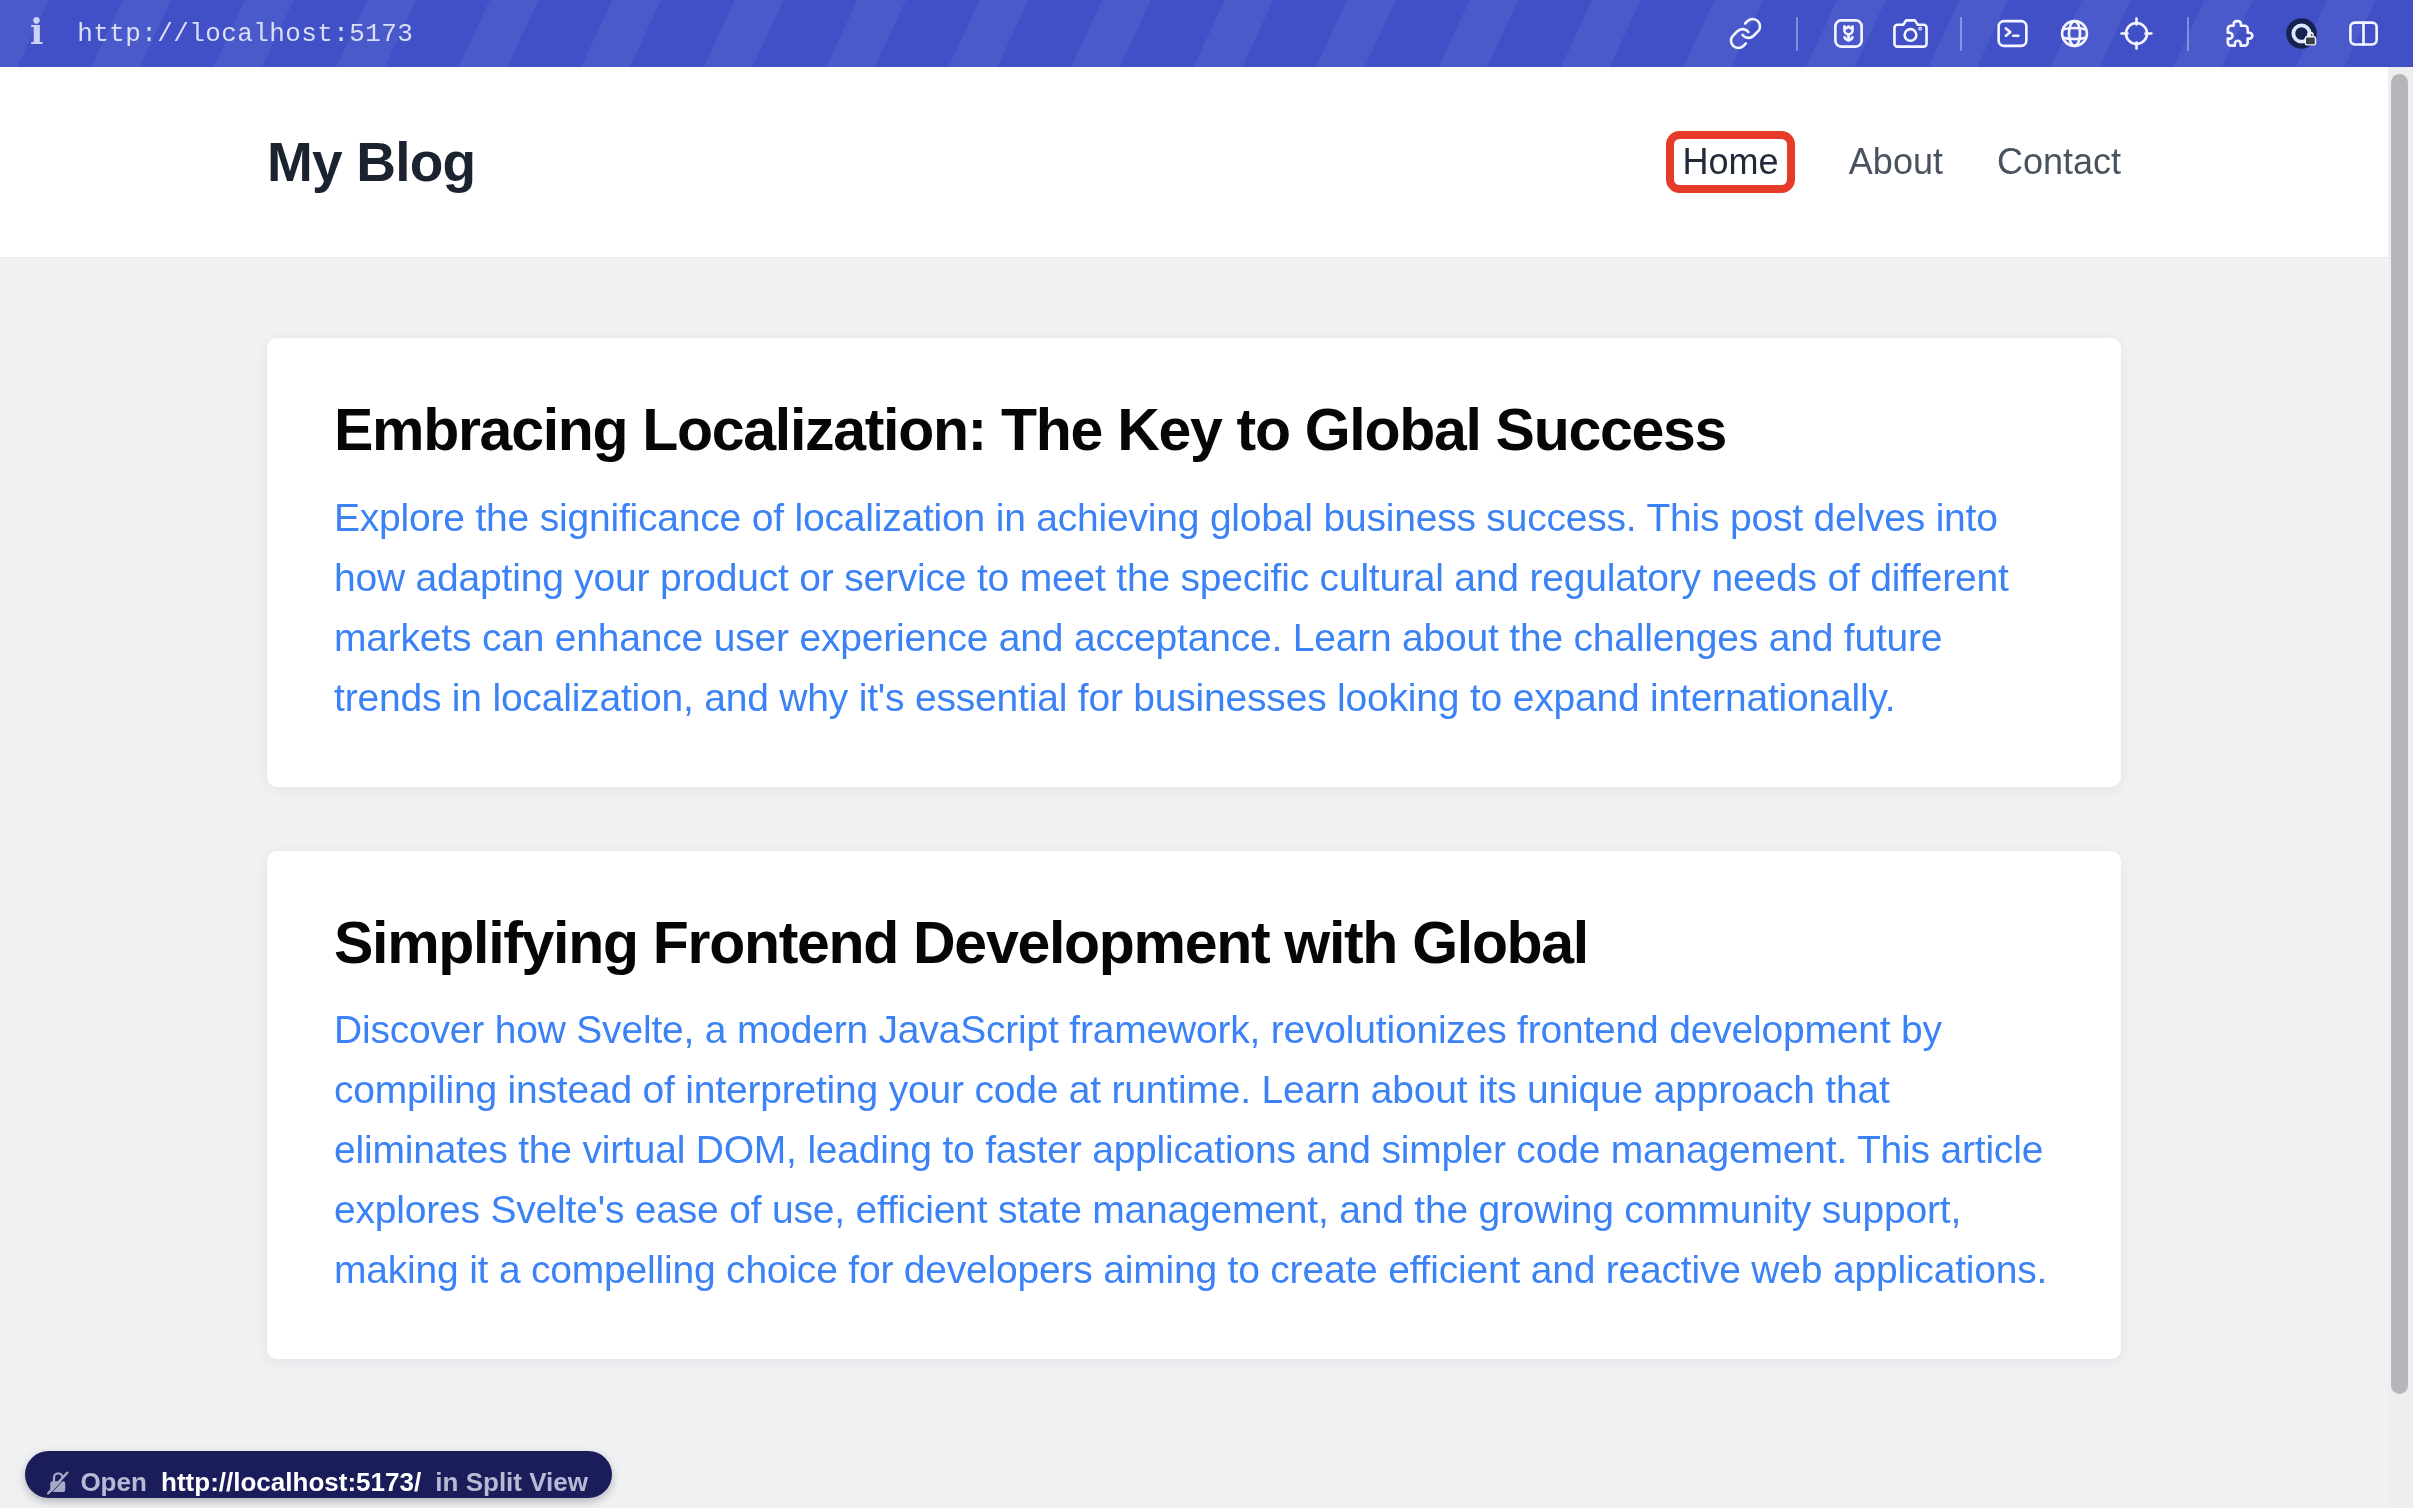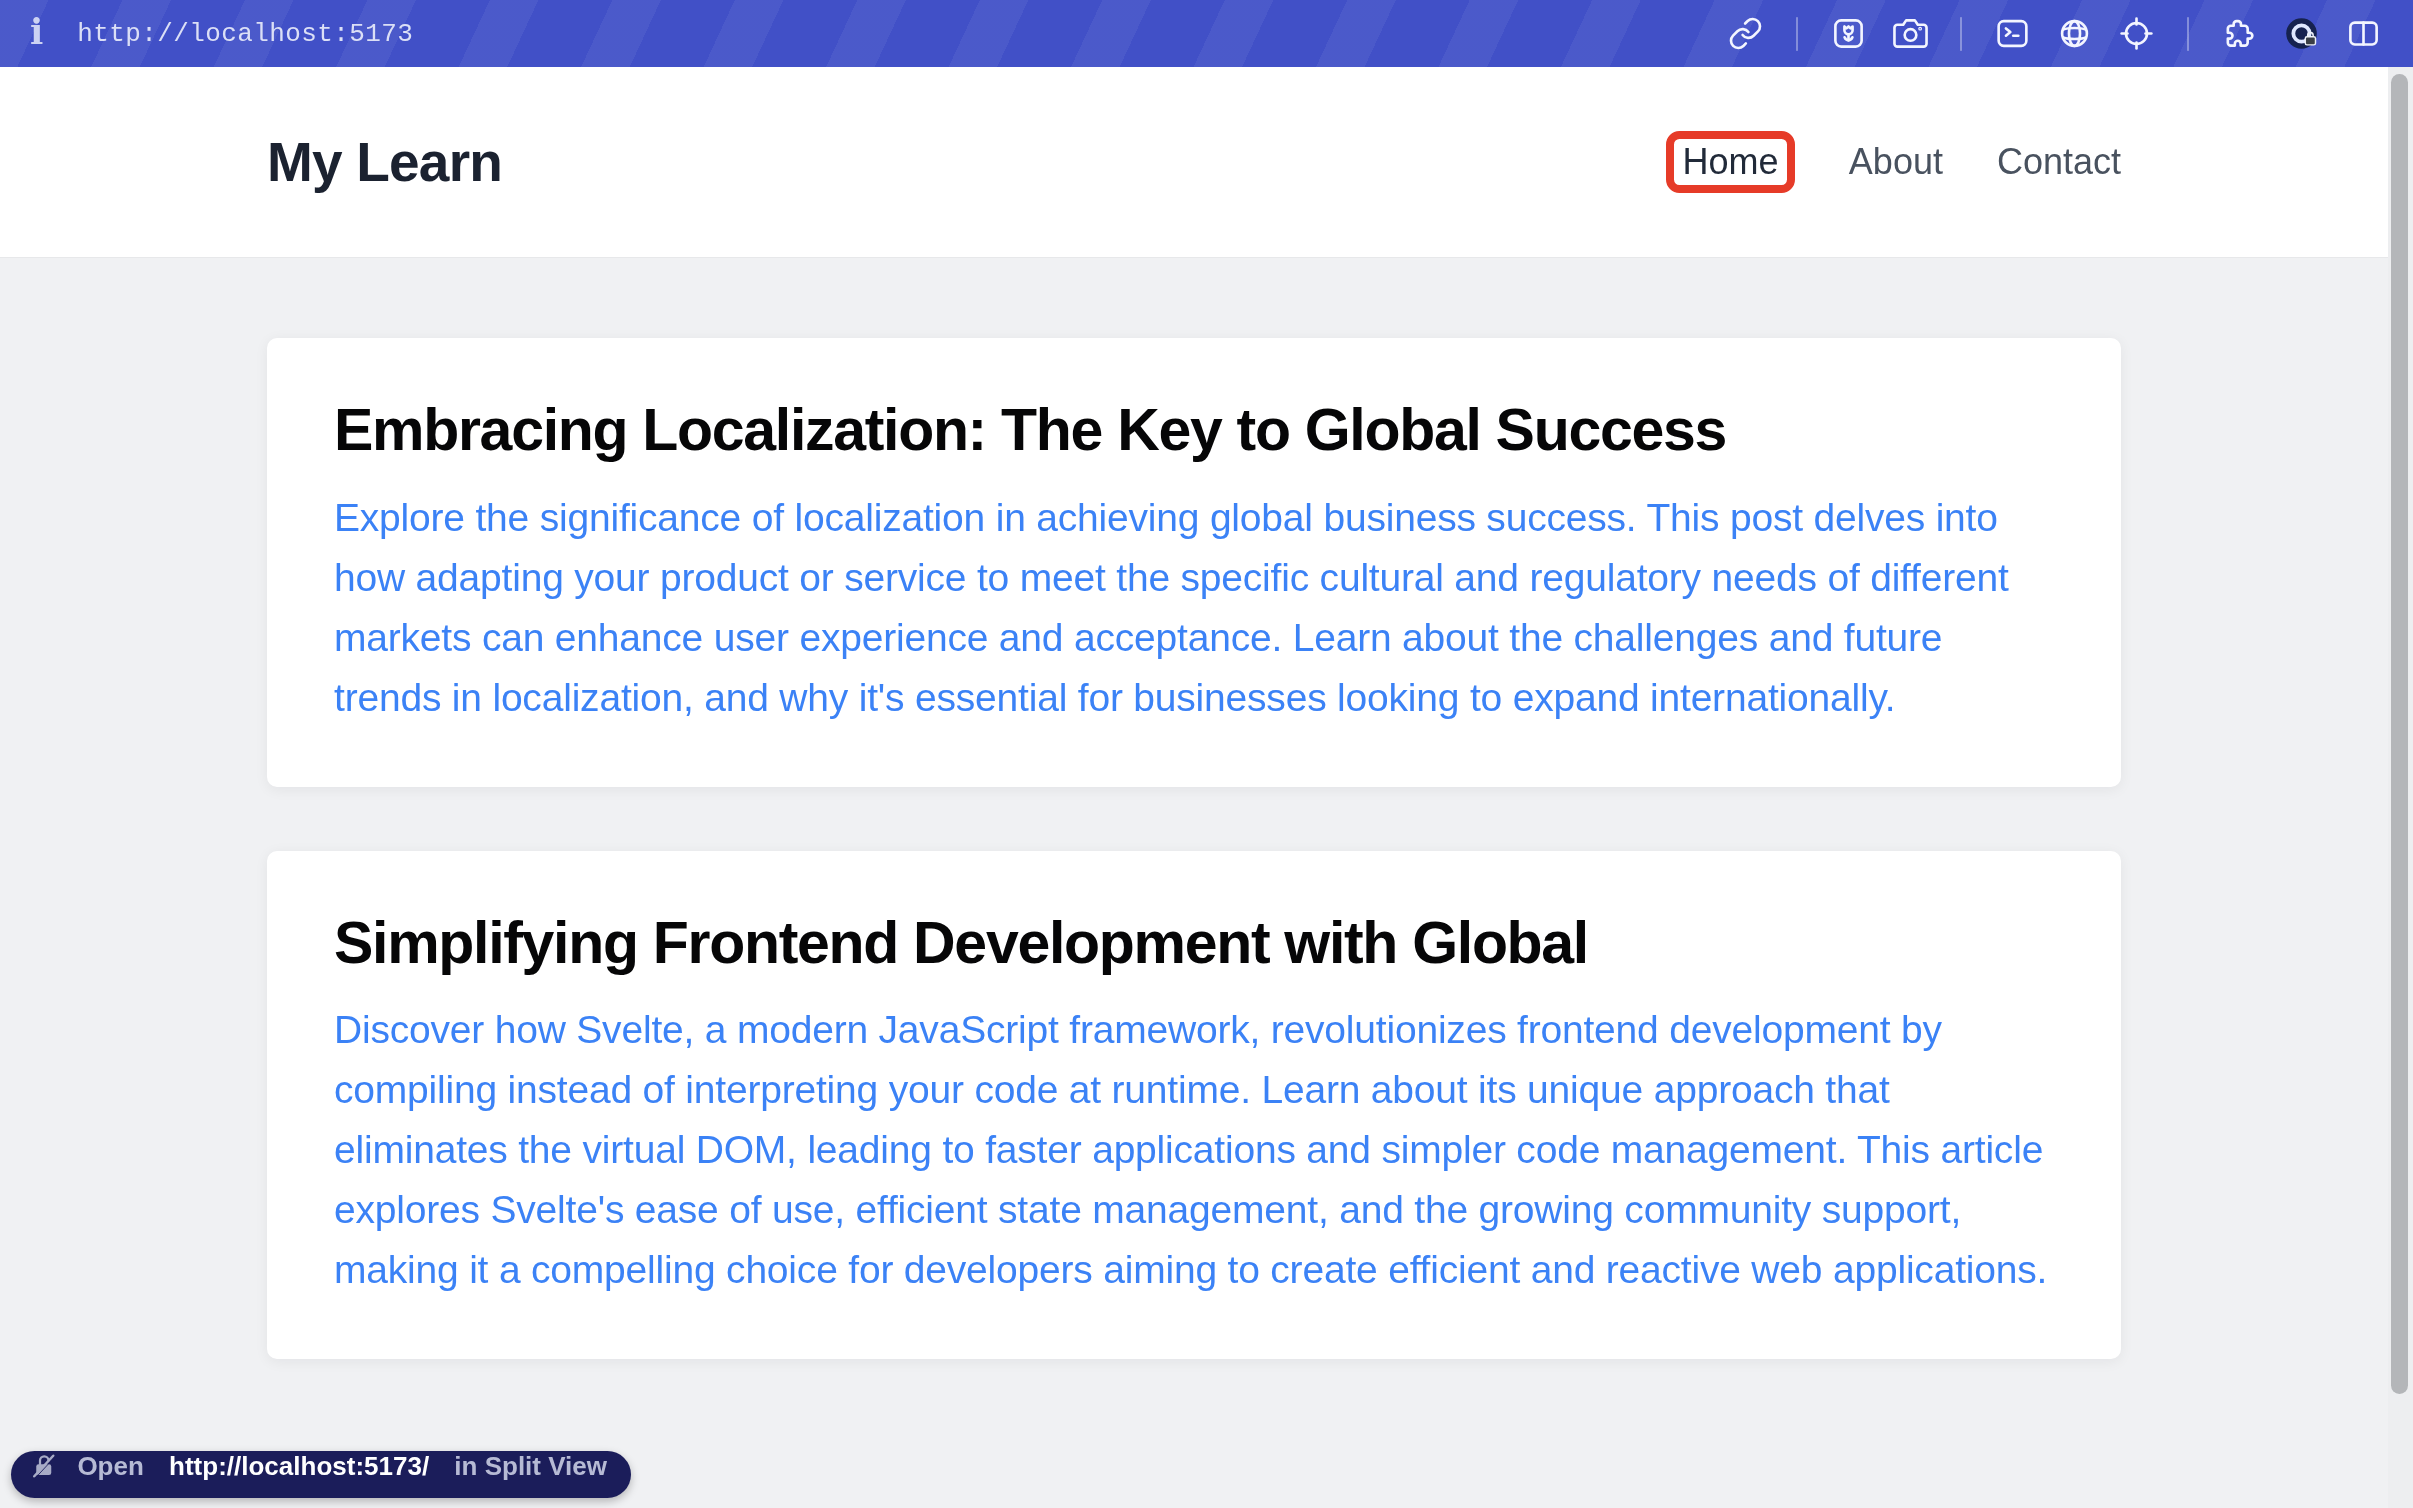--- a/index.html
+++ b/index.html
@@ -99,24 +99,24 @@
     background:#edeef0; z-index:40; cursor:default;
   }
   .scrollbar-thumb {
     position:absolute; top:6.7px; left:3.4px;
     width:17px; height:1320px;
     background:#b4b6b9; border-radius:8.4px; cursor:pointer;
   }
 
   
   .status-tooltip {
-    position:absolute; left:11px; bottom:10px;
+    position:absolute; left:25px; bottom:10px;
     height:47px; padding:0 23.5px 0 18.4px;
     background:#1b1d5a; border-radius:23.5px;
-    display:flex; align-items:flex-start; gap:18px;
+    display:flex; align-items:flex-end; gap:7px;
     z-index:60;
     box-shadow:0 3.4px 8.4px rgba(0,0,0,0.25);
   }
   .status-tooltip svg { width:30px; height:30px; flex:none; }
   .tt-prefix, .tt-suffix {
     font-size:26px; font-weight:700; color:#b6bad4; white-space:pre;
   }
   .tt-url { font-size:26px; font-weight:700; color:#ffffff; white-space:pre; }
 </style>
 </head>
@@ -210,21 +210,21 @@
       </svg>
     </div>
 
   </div>
 </div>
 
 <div class="page">
 
   <header class="site-header">
     <div class="header-inner">
-      <div class="site-title">My Learn</div>
+      <div class="site-title">My Blog</div>
       <nav class="main-nav">
         <a class="nav-link highlighted">Home</a>
         <a class="nav-link">About</a>
         <a class="nav-link">Contact</a>
       </nav>
     </div>
   </header>
 
   <main class="content">
 

